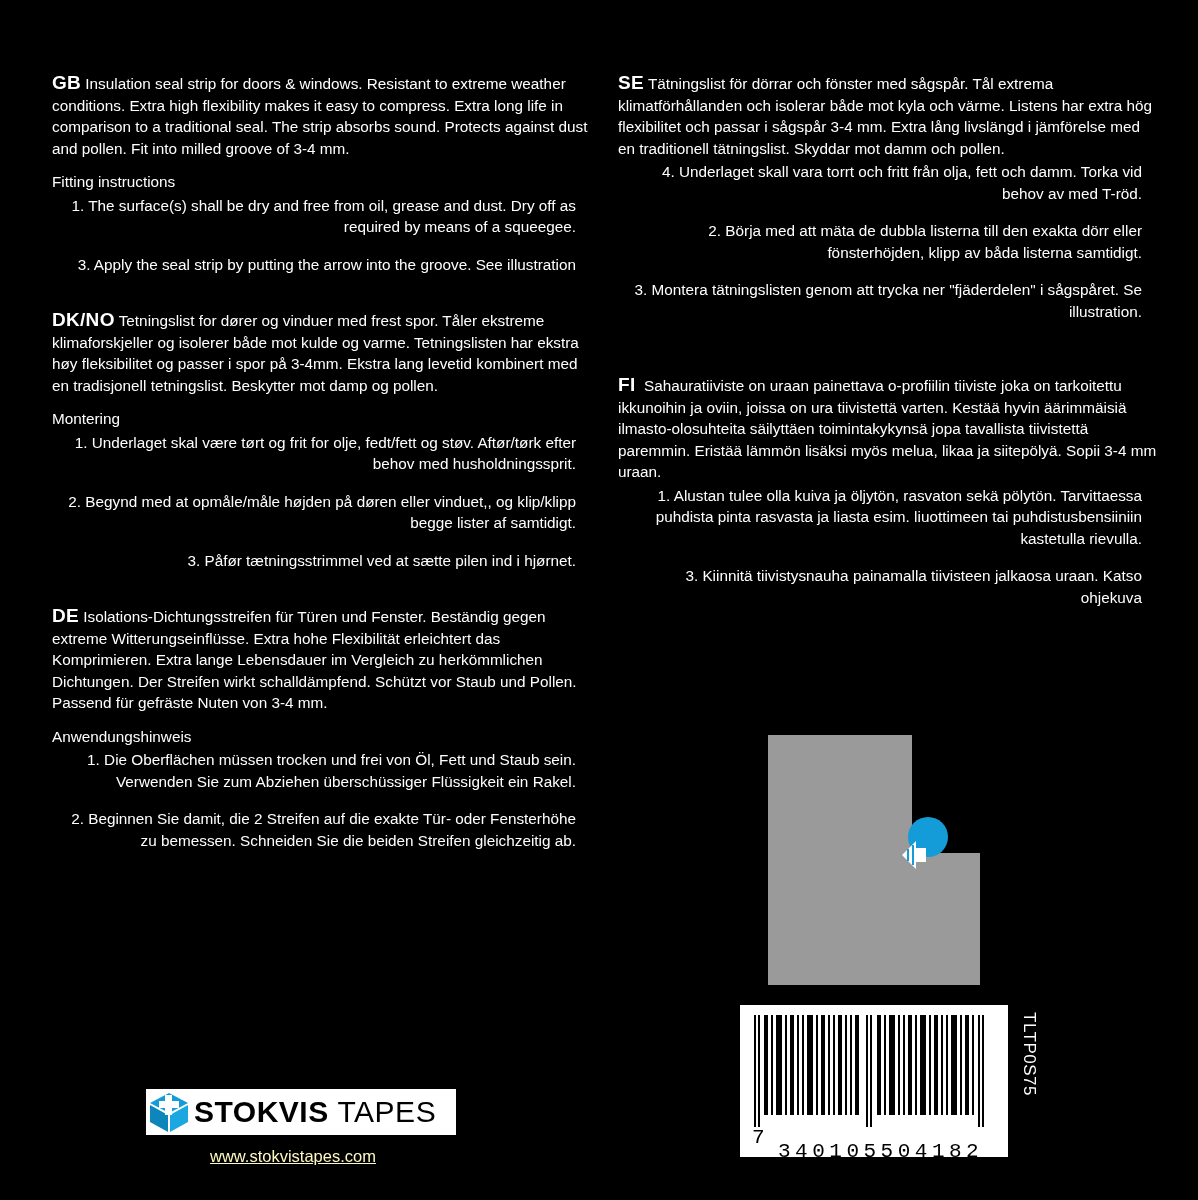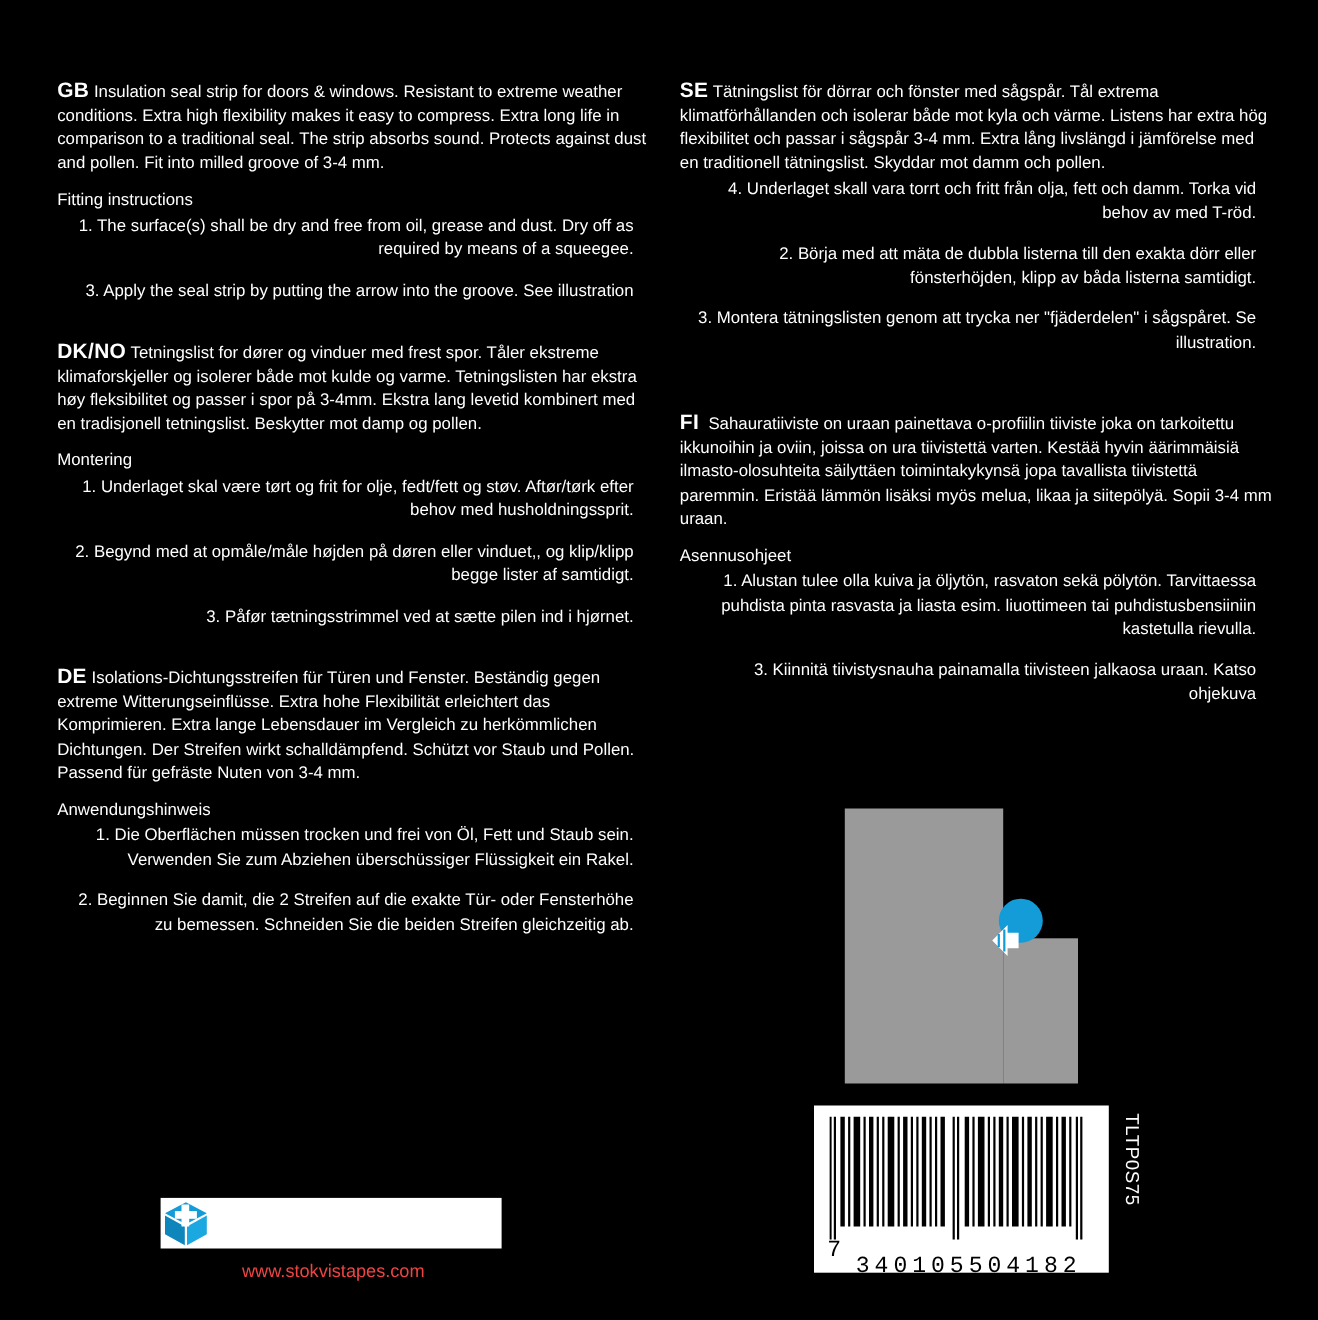--- a/index.html
+++ b/index.html
@@ -180,26 +180,27 @@
     color: #000000;
     font-size: 30px;
     font-weight: bold;
     letter-spacing: 0.5px;
     margin-left: 2px;
     white-space: nowrap;
   }
   .logo-text .tapes { font-weight: normal; }
   .logo-url {
     position: absolute;
-    left: 148px;
+    left: 138px;
     top: 1147px;
     width: 310px;
     text-align: center;
-    color: #ef4444;
+    color: #fef9c3;
     font-size: 16.5px;
+    text-decoration: underline;
   }
 </style>
 </head>
 <body>
 
 <div class="page">
 
   <div class="col col-left">
 
     <div class="block" id="block-gb">
@@ -230,21 +231,20 @@
 
     <div class="block" id="block-se">
       <p class="lang-head body-text"><span class="lang-code">SE</span> <span>Tätningslist för dörrar och fönster med sågspår. Tål extrema klimatförhållanden och isolerar både mot kyla och värme. Listens har extra hög flexibilitet och passar i sågspår 3-4 mm. Extra lång livslängd i jämförelse med en traditionell tätningslist. Skyddar mot damm och pollen.</span></p>
       <p class="step first-step">4. Underlaget skall vara torrt och fritt från olja, fett och damm. Torka vid behov av med T-röd.</p>
       <p class="step spaced">2. Börja med att mäta de dubbla listerna till den exakta dörr eller fönsterhöjden, klipp av båda listerna samtidigt.</p>
       <p class="step spaced">3. Montera tätningslisten genom att trycka ner "fjäderdelen" i sågspåret. Se illustration.</p>
     </div>
 
     <div class="block" id="block-fi">
       <p class="lang-head body-text"><span class="lang-code">FI</span> &nbsp;<span>Sahauratiiviste on uraan painettava o-profiilin tiiviste joka on tarkoitettu ikkunoihin ja oviin, joissa on ura tiivistettä varten. Kestää hyvin äärimmäisiä ilmasto-olosuhteita säilyttäen toimintakykynsä jopa tavallista tiivistettä paremmin. Eristää lämmön lisäksi myös melua, likaa ja siitepölyä. Sopii 3-4 mm uraan.</span></p>
-      <p class="sub-head">Asennusohjeet</p>
       <p class="step first-step">1. Alustan tulee olla kuiva ja öljytön, rasvaton sekä pölytön. Tarvittaessa puhdista pinta rasvasta ja liasta esim. liuottimeen tai puhdistusbensiiniin kastetulla rievulla.</p>
       <p class="step spaced">3. Kiinnitä tiivistysnauha painamalla tiivisteen jalkaosa uraan. Katso ohjekuva</p>
     </div>
 
   </div>
 
   <div class="illus">
     <div class="big-rect"></div>
     <div class="low-rect"></div>
     <div class="ball"></div>
@@ -314,17 +314,18 @@
     <div class="logo-mark">
       <svg width="46" height="46" viewBox="0 0 46 46">
         <polygon points="23,4 42,14 23,24 4,14" fill="#139cd8"></polygon>
         <polygon points="4,16 22,26 22,43 4,33" fill="#0f86bb"></polygon>
         <polygon points="24,26 42,16 42,33 24,43" fill="#1ba7e0"></polygon>
         <rect x="13" y="12" width="20" height="7" fill="#ffffff"></rect>
         <rect x="19" y="6" width="7" height="20" fill="#ffffff"></rect>
         <polygon points="23,7 40,15 23,23 6,15" fill="#139cd8" opacity="0"></polygon>
       </svg>
     </div>
+    <div class="logo-text"><span>STOKVIS</span> <span class="tapes">TAPES</span></div>
   </div>
 
   <div class="logo-url">www.stokvistapes.com</div>
 
 </div>
 
 </body></html>

